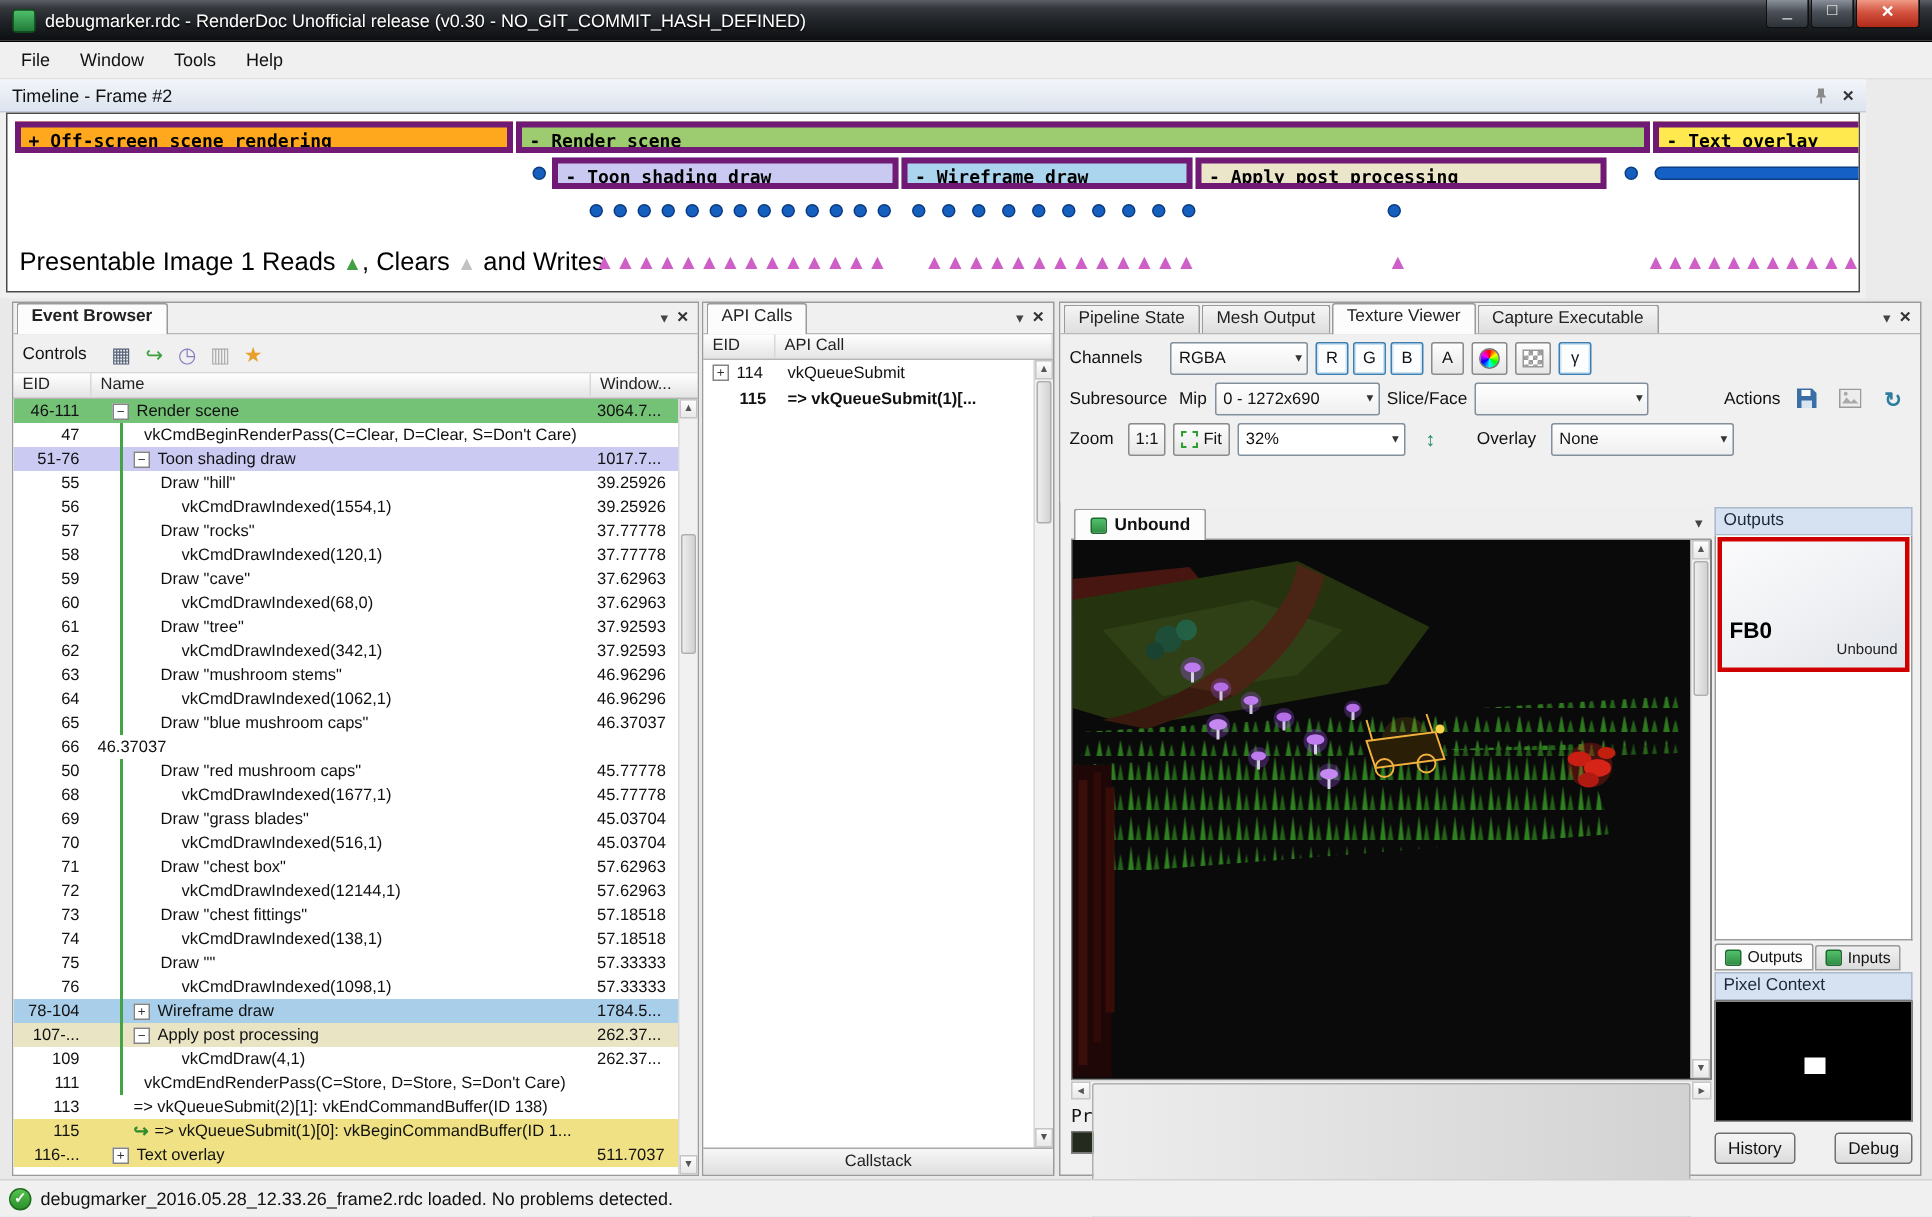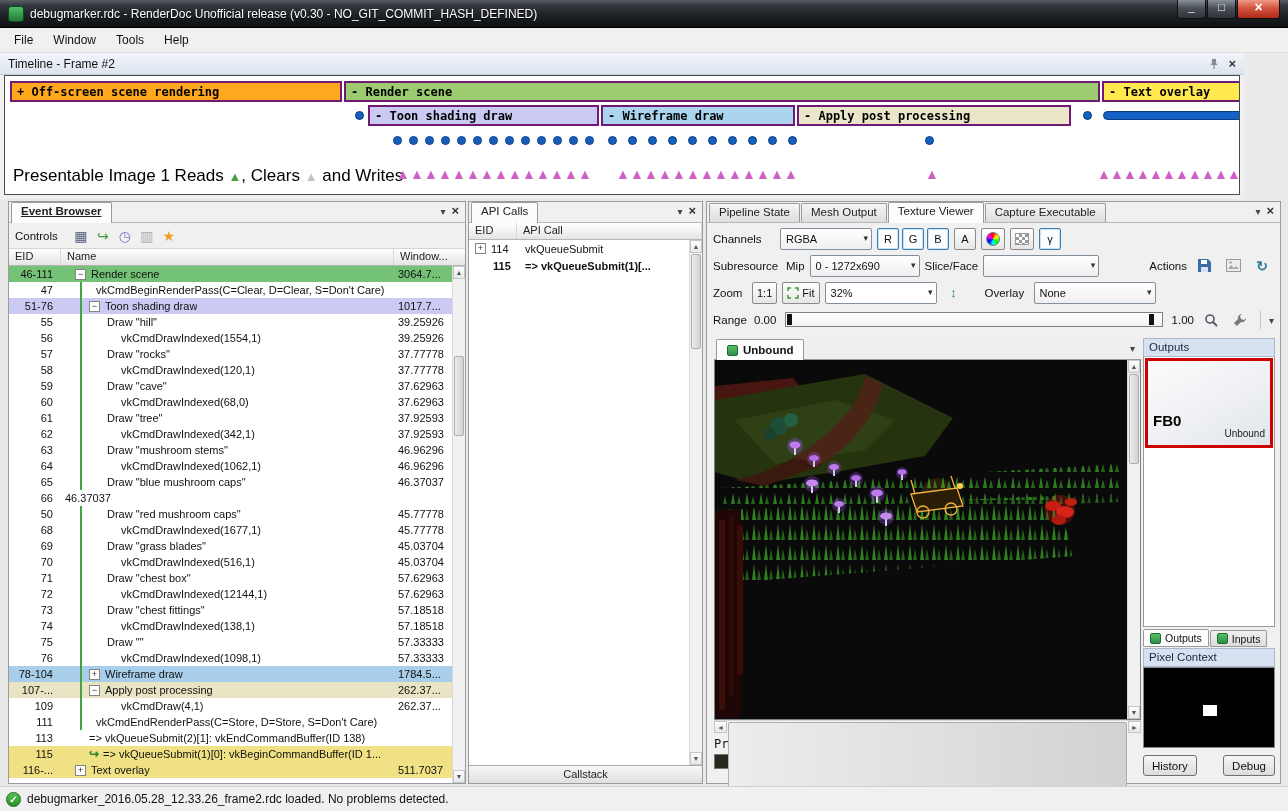--- a/index.html
+++ b/index.html
@@ -30,42 +30,42 @@
   .tl-panel{position:absolute;left:0;top:53px;width:1244px;height:146px;background:#F0F0F0;}
   .tl-header{height:22px;background:linear-gradient(#F2F5FA,#DDE4EF);border-bottom:1px solid #C2CBD8;
     display:flex;align-items:center;padding:0 8px;font-size:12px;}
   .tl-hbtns{margin-left:auto;display:flex;gap:8px;align-items:center;}
   .pin{width:12px;height:12px;display:inline-block;}
   .xclose::before{content:"×";font-size:13px;font-weight:bold;color:#333;}
   .chev::before{content:"▾";font-size:10px;color:#444;}
   .tl-content{position:relative;margin:0 4px;height:120px;background:#FFF;border:1px solid #4A4A4A;overflow:hidden;}
   .tl-row{position:absolute;left:0;right:0;height:22px;}
   #tl-row1{top:5px;} #tl-row2{top:29px;} #tl-row3{top:54px;} #tl-row4{top:84px;height:30px;}
-  .tl-bar{position:absolute;top:0;height:21px;border:2px solid #701a75;
+  .tl-bar{position:absolute;top:0;height:21px;border:4px solid #701a75;
     font-family:"DejaVu Sans Mono",monospace;font-size:12px;font-weight:bold;color:#000;
     line-height:19px;padding-left:5px;white-space:nowrap;overflow:hidden;}
   .tl-dot{position:absolute;top:6px;width:9px;height:9px;border-radius:50%;background:#1560BE;border:1px solid #0C3D83;}
   .tl-capsule{position:absolute;top:6px;height:9px;border-radius:5px;background:#1460C4;border:1px solid #0C3D83;}
   .tl-usage .usage-text{position:absolute;left:8px;top:5px;font-family:"DejaVu Sans Mono",monospace;font-size:17px;color:#000;white-space:nowrap;}
   .tri-green::before{content:"▲";color:#44A044;font-size:13px;}
   .tri-gray::before{content:"▲";color:#C2C2C2;font-size:13px;}
   .tl-tri{position:absolute;top:3px;color:#CE5FC6;font-size:14px;line-height:22px;}
 
   
   .workspace{position:absolute;left:0;top:199px;right:0;bottom:25px;background:#E9E9E9;}
   .panel{position:absolute;top:2px;bottom:2px;border:1px solid #9B9B9B;background:#F0F0F0;}
   .eb-panel{left:8px;width:458px;}
   .api-panel{left:468px;width:235px;}
   .rt-panel{left:706px;width:575px;}
 
   .tabbar{height:21px;display:flex;align-items:flex-end;background:#F0F0F0;padding-left:2px;gap:1px;position:relative;border-bottom:1px solid #B8B8B8;}
   .tab{height:19px;padding:2px 9px 0 9px;font-size:11.5px;color:#222;background:linear-gradient(#F5F5F5,#DEDEDE);
     border:1px solid #9A9A9A;border-bottom:none;border-radius:2px 2px 0 0;white-space:nowrap;}
   .tab.active{background:#FCFCFC;height:21px;margin-bottom:-1px;}
-  .tab.bold{font-weight:bold;text-decoration:underline;}
+  .tab.bold{font-weight:bold;}
   .tabbar-btns{margin-left:auto;display:flex;gap:6px;align-items:center;padding:0 6px 4px 0;}
 
   
   .eb-controls{position:absolute;left:0;top:21px;right:0;height:26px;background:#F0F0F0;border-bottom:1px solid #D5D5D5;
     display:flex;align-items:center;gap:4px;padding:0 6px;}
   .ctl-label{font-size:11.5px;margin-right:8px;}
   .ctl-icon{width:22px;height:20px;text-align:center;font-size:14px;line-height:20px;display:inline-block;}
   .eb-header,.api-header{position:absolute;left:0;right:0;height:17px;display:flex;
     background:linear-gradient(#FFFFFF,#E4E4E4);border-bottom:1px solid #B5B5B5;font-size:11px;color:#222;}
   .eb-header{top:47px;} .api-header{top:21px;}
@@ -684,42 +684,20 @@
         <div class="combo" style="width:112px;background:#FFF;">
             <span>32%</span>
           </div>
         <div class="icon-btn">
             <span class="updown-glyph">↕</span>
           </div>
         <span class="lbl w44" style="margin-left:14px;">Overlay</span>
         <div class="combo" style="width:122px;">
             <span>None</span>
           </div>
-      </div>
-      <div class="tvrow">
-        <span class="lbl w36">Range</span>
-        <span class="lbl">0.00</span>
-        <div class="range-track">
-          <span class="range-thumb" style="left:1px;"></span>
-          <span class="range-thumb" style="right:8px;"></span>
-        </div>
-        <span class="lbl">1.00</span>
-        <div class="icon-btn">
-            <svg width="14" height="14" viewBox="0 0 14 14">
-              <circle cx="6" cy="6" r="4" fill="none" stroke="#556" stroke-width="1.6"></circle>
-              <path d="M9 9l4 4" stroke="#556" stroke-width="1.8"></path>
-            </svg>
-          </div>
-        <div class="icon-btn">
-            <svg width="14" height="14" viewBox="0 0 14 14">
-              <path d="M9 1a4 4 0 0 0-4 5L1 10l3 3 4-4a4 4 0 0 0 5-4l-2 2-3-1-1-3z" fill="#7A7A7A"></path>
-            </svg>
-          </div>
-        <span class="vsep"></span>
-        <span class="chev"></span>
       </div>
     </div>
 
     <div class="tex-area">
       <div class="tex-tabbar">
         <div class="tex-tab">
           <span class="cube-icon"></span>
           <span>Unbound</span>
         </div>
         <span class="chev"></span>

